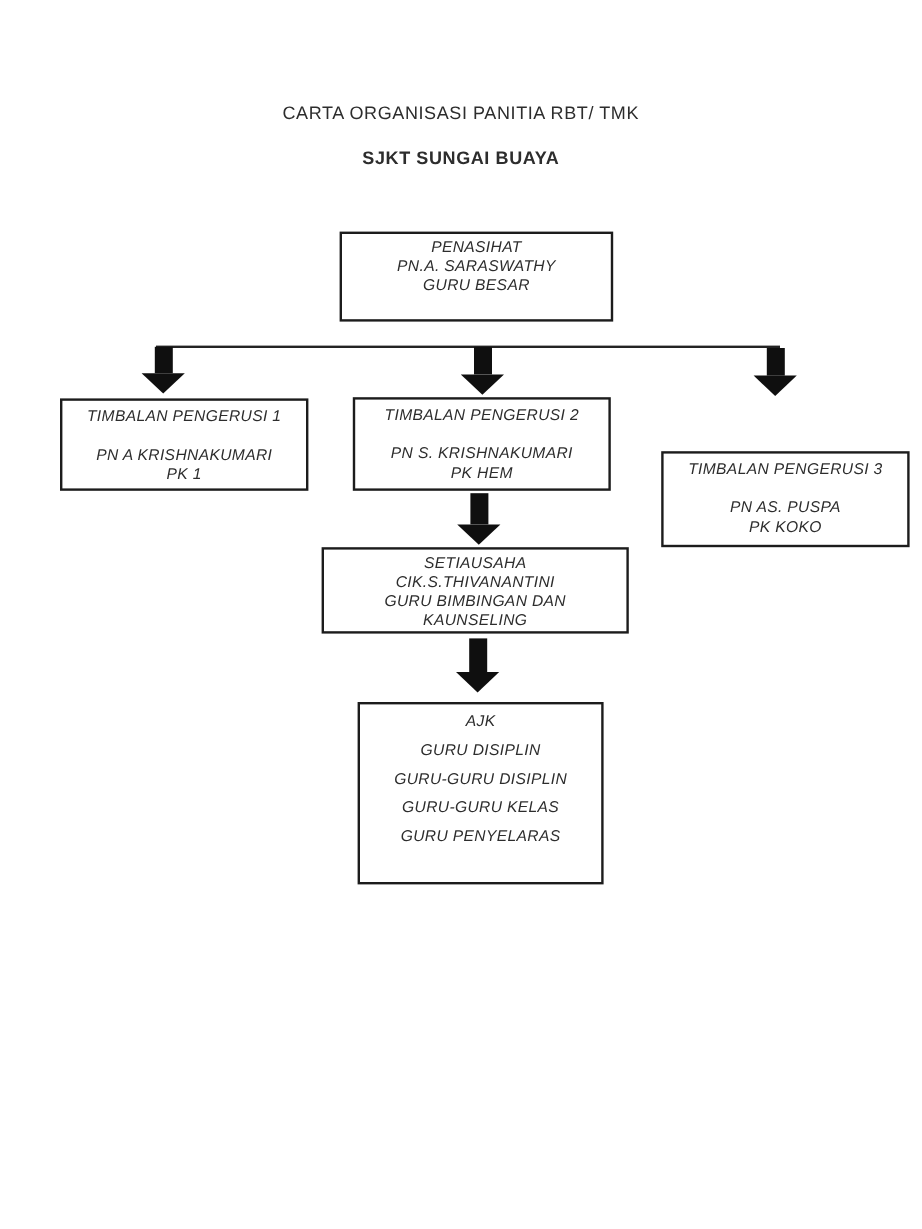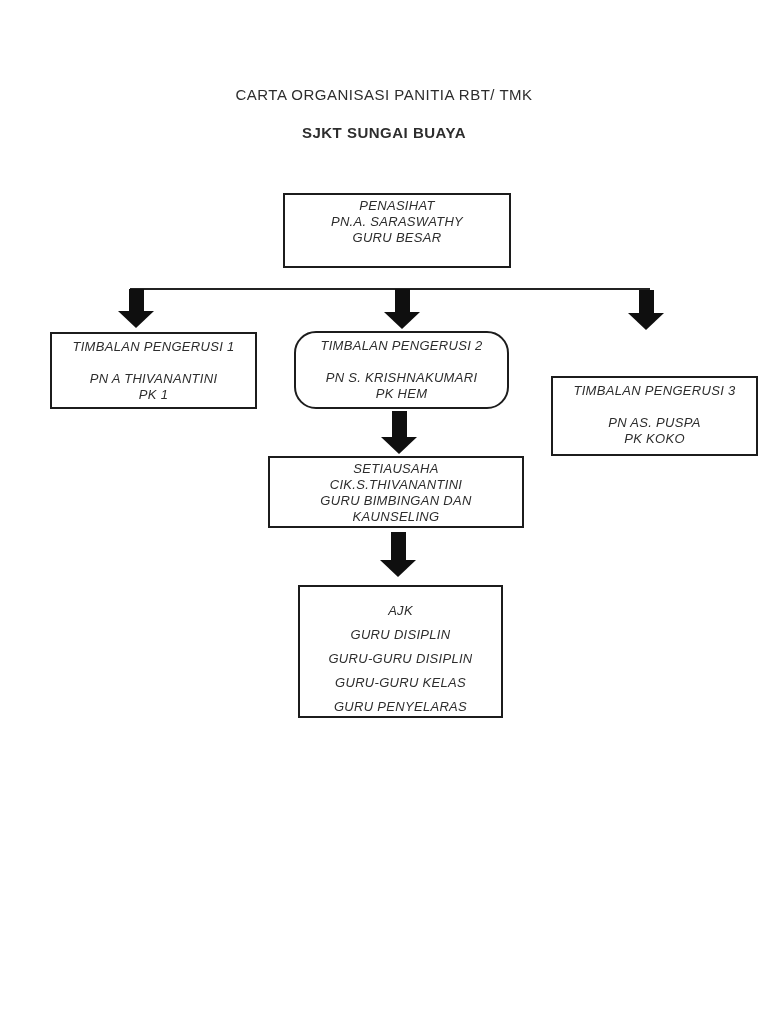--- a/index.html
+++ b/index.html
@@ -40,24 +40,24 @@
     font-size: 13px;
     line-height: 16px;
     letter-spacing: 0.3px;
     color: var(--ink);
     font-style: italic;
   }
   .bline { min-height: 16px; white-space: pre; }
 
   .box-penasihat  { left: 283px; top: 193px; width: 228px; height: 75px; padding-top: 3px; }
   .box-timbalan1  { left: 50px;  top: 332px; width: 207px; height: 77px; padding-top: 5px; }
-  .box-timbalan2  { left: 294px; top: 331px; width: 215px; height: 78px; padding-top: 5px; border-radius: 22px; }
+  .box-timbalan2  { left: 294px; top: 331px; width: 215px; height: 78px; padding-top: 5px; }
   .box-timbalan3  { left: 551px; top: 331px; width: 207px; height: 80px; padding-top: 5px; margin-top: 45px; }
   .box-setiausaha { left: 268px; top: 456px; width: 256px; height: 72px; padding-top: 3px; }
-  .box-ajk        { left: 298px; top: 585px; width: 205px; height: 133px; padding-top: 12px; line-height: 24px; text-align: center; }
+  .box-ajk        { left: 298px; top: 585px; width: 205px; height: 152px; padding-top: 2px; line-height: 24px; text-align: center; }
   .box-ajk .bline { min-height: 24px; }
 
   .hline {
     position: absolute;
     left: 130px;
     top: 288px;
     width: 520px;
     height: 2px;
     background: #232323;
   }
@@ -109,21 +109,21 @@
       <div class="head"></div>
     </div>
     <div class="arrow a3">
       <div class="stem"></div>
       <div class="head"></div>
     </div>
 
     <div class="box box-timbalan1">
         <div class="bline">TIMBALAN PENGERUSI 1</div>
         <div class="bline"></div>
-        <div class="bline">PN A THIVANANTINI</div>
+        <div class="bline">PN A KRISHNAKUMARI</div>
         <div class="bline">PK 1</div>
       </div>
     <div class="box box-timbalan2">
         <div class="bline">TIMBALAN PENGERUSI 2</div>
         <div class="bline"></div>
         <div class="bline">PN S. KRISHNAKUMARI</div>
         <div class="bline">PK HEM</div>
       </div>
     <div class="box box-timbalan3">
         <div class="bline">TIMBALAN PENGERUSI 3</div>

